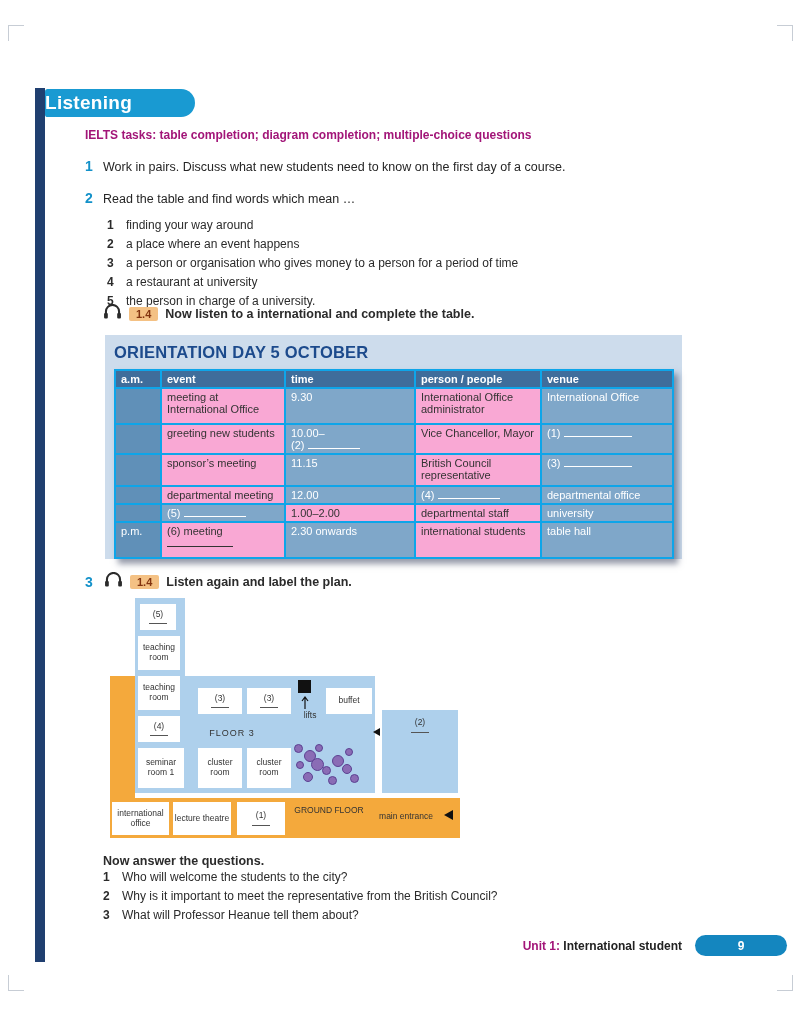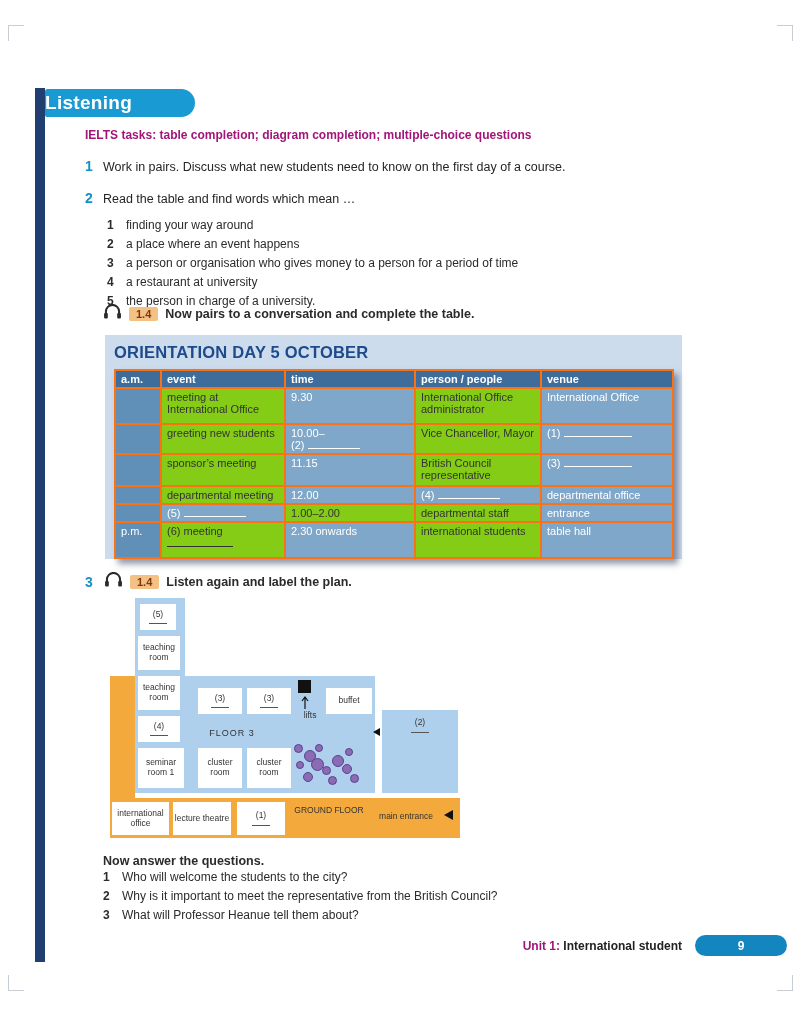--- a/index.html
+++ b/index.html
@@ -26,23 +26,23 @@
   .audio-line{position:absolute;display:flex;align-items:center;gap:7px;}
   .audio-badge{background:#f4c184;color:#82330f;font-weight:bold;font-size:11px;
         padding:1px 7px;border-radius:2px;}
   .audio-text{font-weight:bold;font-size:12.5px;}
   
   .table-panel{position:absolute;left:105px;top:335px;width:577px;height:224px;background:#cddcec;
         padding:8px 0 0 9px;box-sizing:border-box;}
   .table-title{color:#1c4a8c;font-size:16.5px;font-weight:bold;margin-bottom:7px;letter-spacing:.2px;}
   table.orient{border-collapse:collapse;table-layout:fixed;width:558px;font-size:11px;
         box-shadow:4px 5px 6px rgba(45,55,85,.5);}
-  table.orient th,table.orient td{border:2px solid #f97316;padding:2px 5px;vertical-align:top;text-align:left;}
+  table.orient th,table.orient td{border:2px solid #0ea5e9;padding:2px 5px;vertical-align:top;text-align:left;}
   table.orient th{background:#3f6d9b;color:#fff;font-weight:bold;}
-  td.c-light{background:#84cc16;color:#333;}
+  td.c-light{background:#f9a8d4;color:#333;}
   td.c-med{background:#7fa7c9;color:#fff;}
   td.c-dark{background:#6090b8;color:#fff;}
   .blank{display:inline-block;border-bottom:1px solid currentColor;height:9px;max-width:100%;}
   
   .plan{position:absolute;left:110px;top:598px;width:350px;height:240px;font-size:8.5px;line-height:1.15;}
   .pb{position:absolute;}
   .blue{background:#aed0ec;}
   .orange{background:#f4a93c;}
   .pbox{position:absolute;background:#fff;display:flex;align-items:center;justify-content:center;
         text-align:center;color:#333;box-sizing:border-box;padding:1px;}
@@ -118,21 +118,21 @@
 
   <div class="audio-line" style="left:103px;top:304px;">
     <span>
       <svg width="19" height="15" viewBox="0 0 20 16">
         <path d="M3 14 V8 a7 7 0 0 1 14 0 V14" fill="none" stroke="#2b2b2b" stroke-width="2.2"></path>
         <rect x="1" y="9.5" width="4" height="6" rx="1.2" fill="#2b2b2b"></rect>
         <rect x="15" y="9.5" width="4" height="6" rx="1.2" fill="#2b2b2b"></rect>
       </svg>
     </span>
     <span class="audio-badge">1.4</span>
-    <span class="audio-text">Now pairs to a conversation and complete the table.</span>
+    <span class="audio-text">Now listen to a international and complete the table.</span>
   </div>
 
   <div class="table-panel">
     <div class="table-title">ORIENTATION DAY 5 OCTOBER</div>
     <table class="orient">
       <colgroup>
         <col style="width:46px">
           <col style="width:124px">
           <col style="width:130px">
         <col style="width:126px">
@@ -190,21 +190,21 @@
           <td class="c-med">departmental office</td>
         </tr>
         <tr style="height:17px">
           <td class="c-dark"></td>
           <td class="c-med">
             <span>(5)</span>
             <span class="blank" style="width:62px"></span>
           </td>
           <td class="c-light">1.00–2.00</td>
           <td class="c-light">departmental staff</td>
-          <td class="c-med">entrance</td>
+          <td class="c-med">university</td>
         </tr>
         <tr style="height:36px">
           <td class="c-dark">p.m.</td>
           <td class="c-light">
             <span>(6) meeting</span><br>
             <span class="blank" style="width:66px"></span>
           </td>
           <td class="c-med">2.30 onwards</td>
           <td class="c-light">international students</td>
           <td class="c-med">table hall</td>

